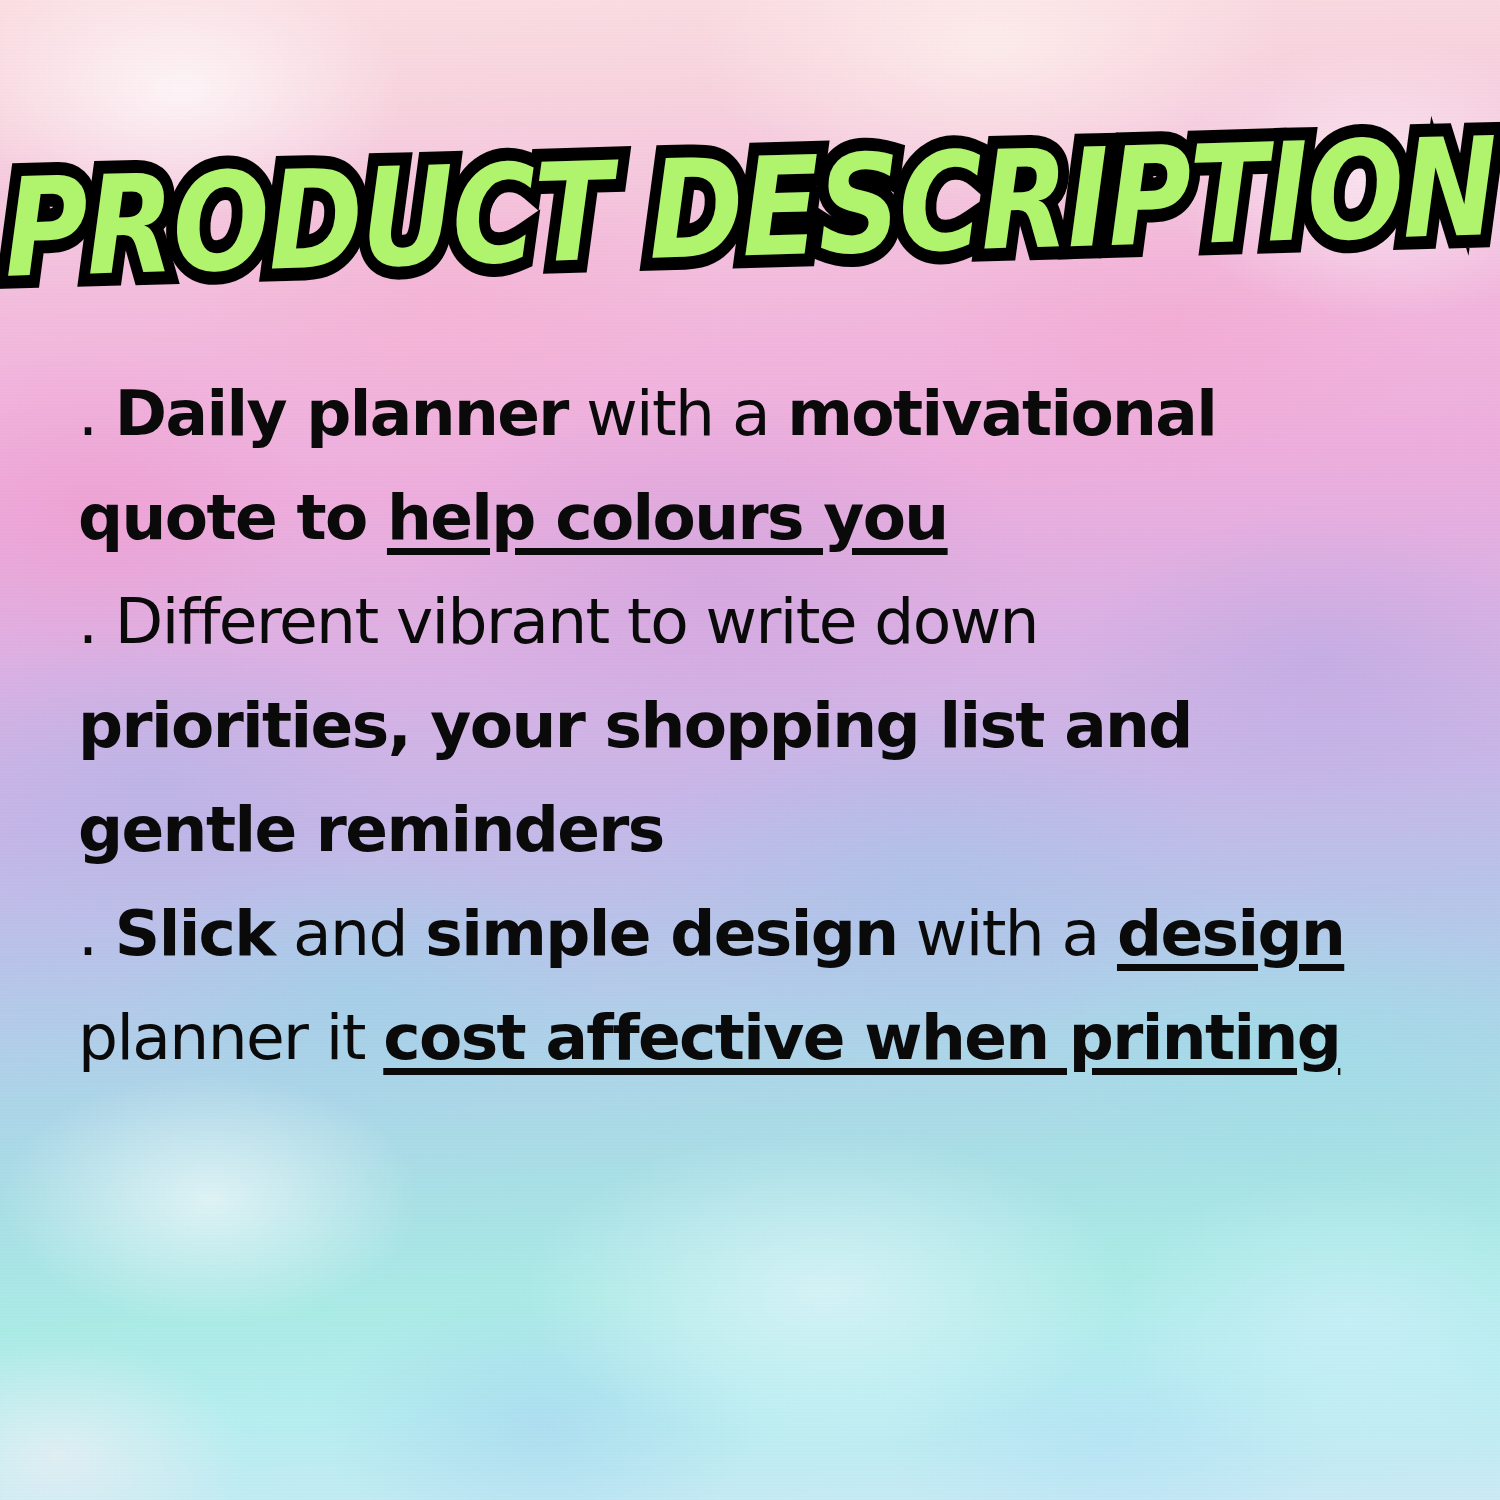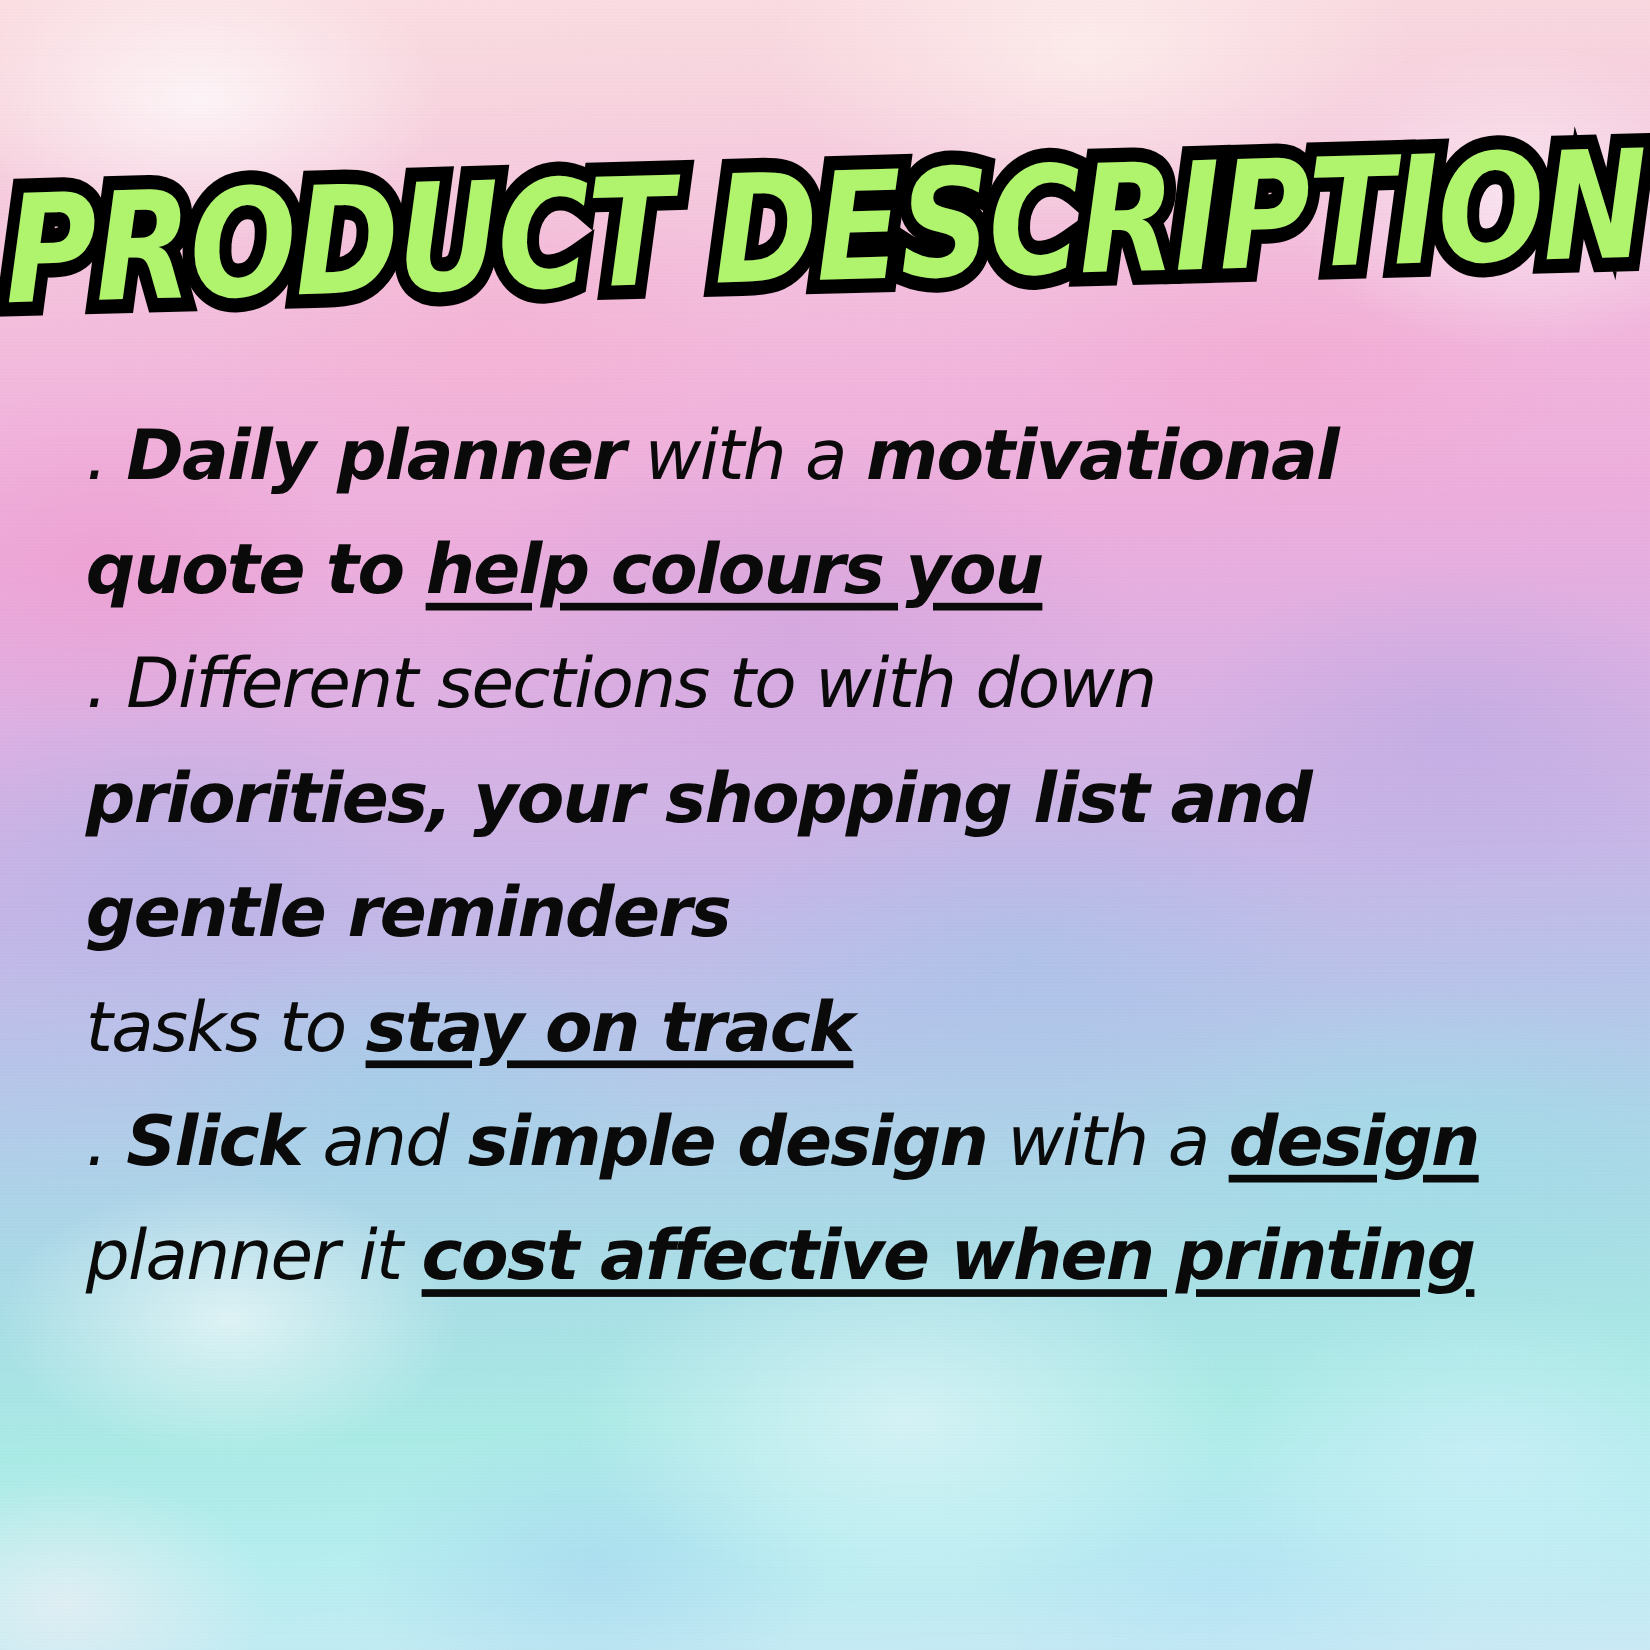--- a/index.html
+++ b/index.html
@@ -130,21 +130,20 @@
     width: 1360px;
   }
 
   .copy-line {
     font-family: "DejaVu Sans", sans-serif;
     font-size: 63px;
     line-height: 104px;
     color: #0a0a0a;
     white-space: nowrap;
     letter-spacing: -1.6px;
-    font-style: italic;
   }
 
   .copy-line .b  { font-weight: 700; }
   .copy-line .r  { font-weight: 400; }
 
   .copy-line .u {
     position: relative;
     text-decoration: underline;
     text-decoration-thickness: 7px;
     text-underline-offset: 9px;
@@ -165,26 +164,25 @@
   <div id="title-wrap">
     <span id="title-text">PRODUCT DESCRIPTION</span>
   </div>
 
   <div id="body-copy">
       <div>
         <div class="copy-line"><span class="r">. </span><span class="b">Daily planner</span><span class="r"> with a </span><span class="b">motivational</span></div>
         <div class="copy-line"><span class="b">quote to </span><span class="b u">help colours you</span></div>
       </div>
       <div>
-        <div class="copy-line"><span class="r">. Different sections to with down</span></div>
+        <div class="copy-line"><span class="r">. Different vibrant to write down</span></div>
         <div class="copy-line"><span class="b">priorities, your shopping list and</span></div>
         <div class="copy-line"><span class="b">gentle reminders</span></div>
       </div>
       <div>
-        <div class="copy-line"><span class="r">tasks to </span><span class="b u">stay on track</span></div>
       </div>
       <div>
         <div class="copy-line"><span class="r">. </span><span class="b">Slick</span><span class="r"> and </span><span class="b">simple design</span><span class="r"> with a </span><span class="b u">design</span></div>
         <div class="copy-line"><span class="r">planner it </span><span class="b u">cost affective when printing</span></div>
       </div>
     </div>
 
 </div>
 
 </body></html>

